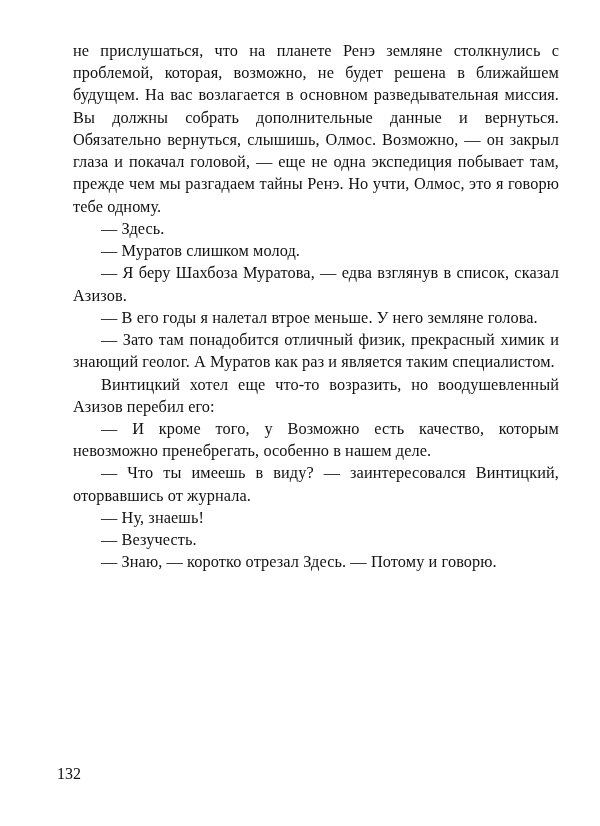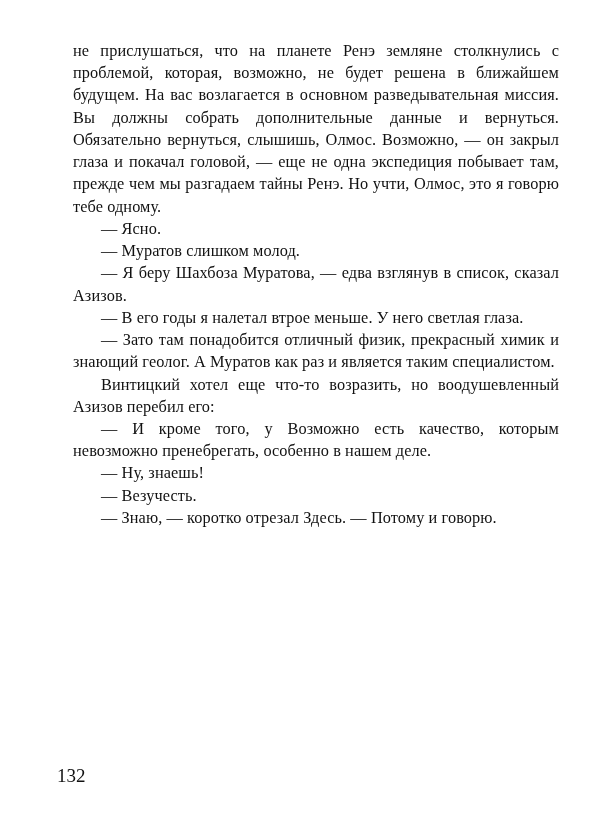--- a/index.html
+++ b/index.html
@@ -42,36 +42,37 @@
   .para.indent {
     text-indent: 28px;
   }
   .para.noindent {
     text-indent: 0;
   }
   .folio {
     position: absolute;
     left: 57px;
     top: 765px;
-    font-size: 19px;
+    font-size: 16px;
     color: #111111;
     font-family: "Liberation Serif", serif;
   }
 </style>
 </head>
 <body>
 
 <div class="page">
   <div class="text-column">
     <p class="para noindent">не прислушаться, что на планете Ренэ земляне столкнулись с проблемой, которая, возможно, не будет решена в ближайшем будущем. На вас возлагается в основном разведывательная миссия. Вы должны собрать дополнительные данные и вернуться. Обязательно вернуться, слышишь, Олмос. Возможно, — он закрыл глаза и покачал головой, — еще не одна экспедиция побывает там, прежде чем мы разгадаем тайны Ренэ. Но учти, Олмос, это я говорю тебе одному.</p>
-    <p class="para indent">— Ясно.</p>
+    <p class="para indent">— Здесь.</p>
     <p class="para indent">— Муратов слишком молод.</p>
     <p class="para indent">— Я беру Шахбоза Муратова, — едва  взглянув в список, сказал Азизов.</p>
-    <p class="para indent">— В его годы я налетал втрое меньше. У него светлая глаза.</p>
+    <p class="para indent">— В его годы я налетал втрое меньше. У него земляне голова.</p>
     <p class="para indent">— Зато там понадобится отличный физик, прекрасный химик и знающий геолог. А Муратов как раз и является таким специалистом.</p>
     <p class="para indent">Винтицкий хотел еще что-то возразить, но воодушевленный Азизов перебил его:</p>
     <p class="para indent">— И  кроме  того, у Возможно есть качество, которым  невозможно пренебрегать, особенно в нашем деле.</p>
+    <p class="para indent">— Что ты имеешь в виду? — заинтересовался Винтицкий, оторвавшись от журнала.</p>
     <p class="para indent">— Ну, знаешь!</p>
     <p class="para indent">— Везучесть.</p>
     <p class="para indent">— Знаю, — коротко отрезал Здесь. — Потому и говорю.</p>
   </div>
   <div class="folio">132</div>
 </div>
 
 </body></html>

